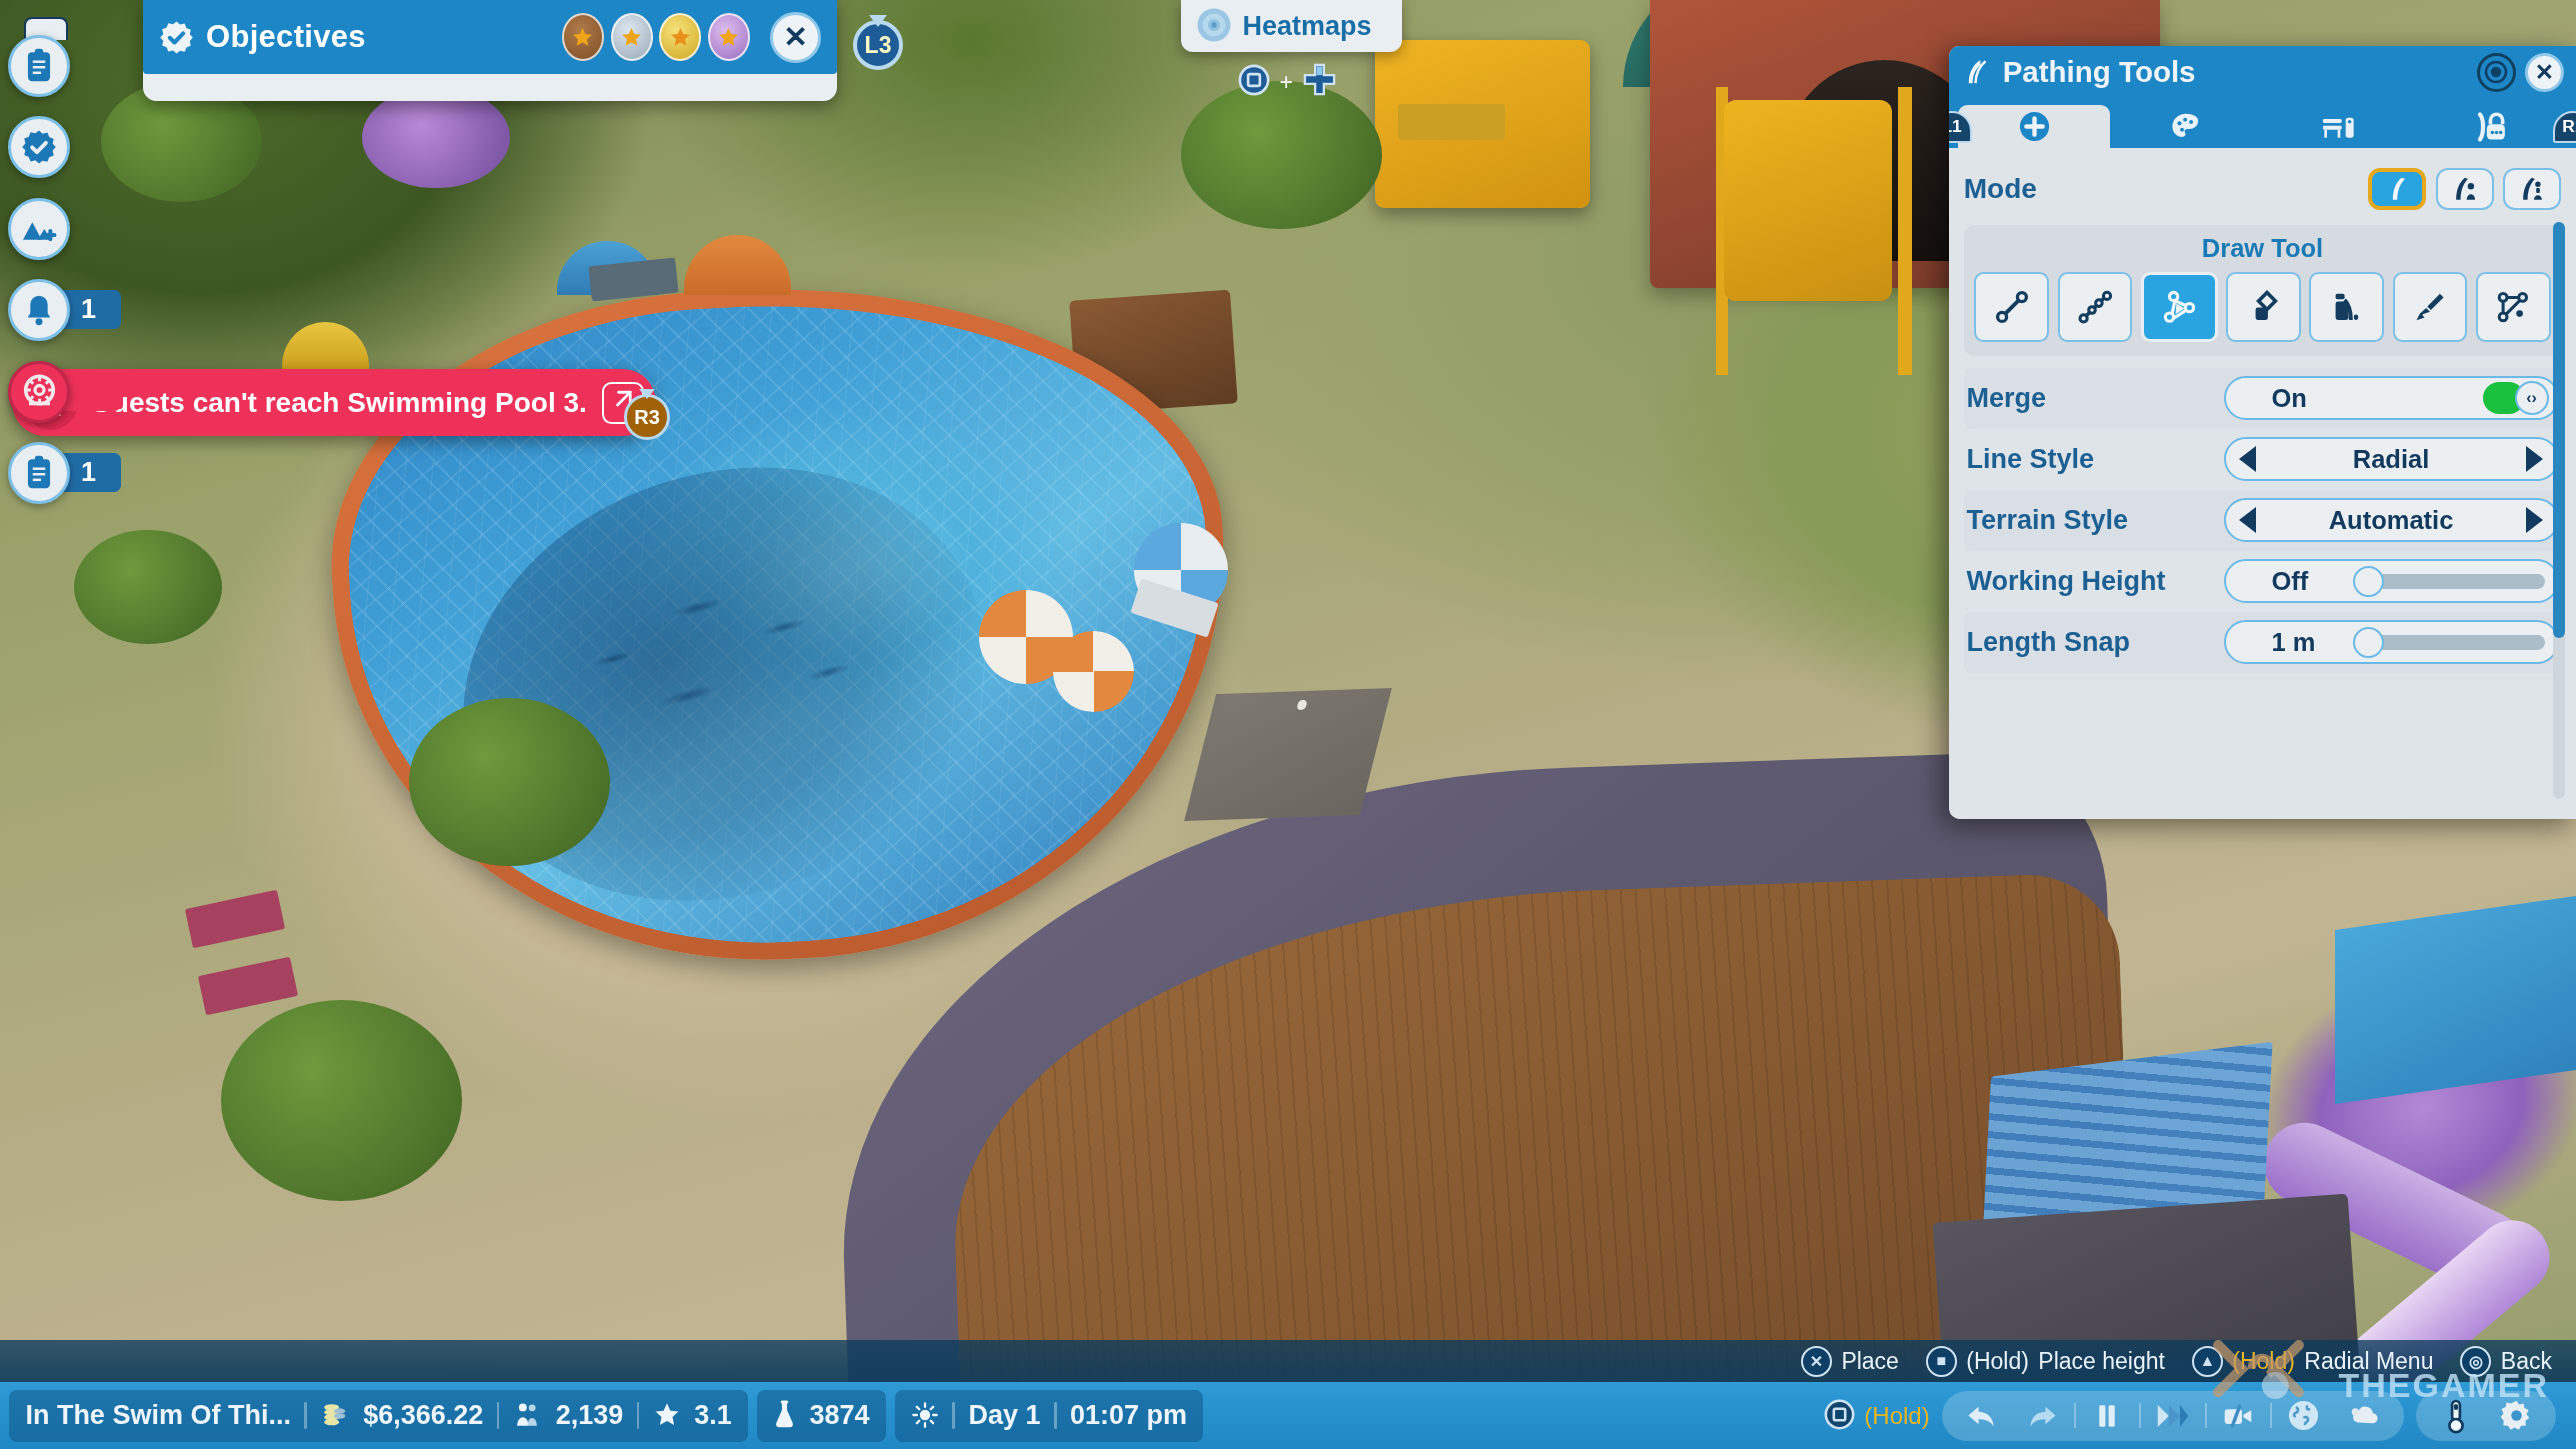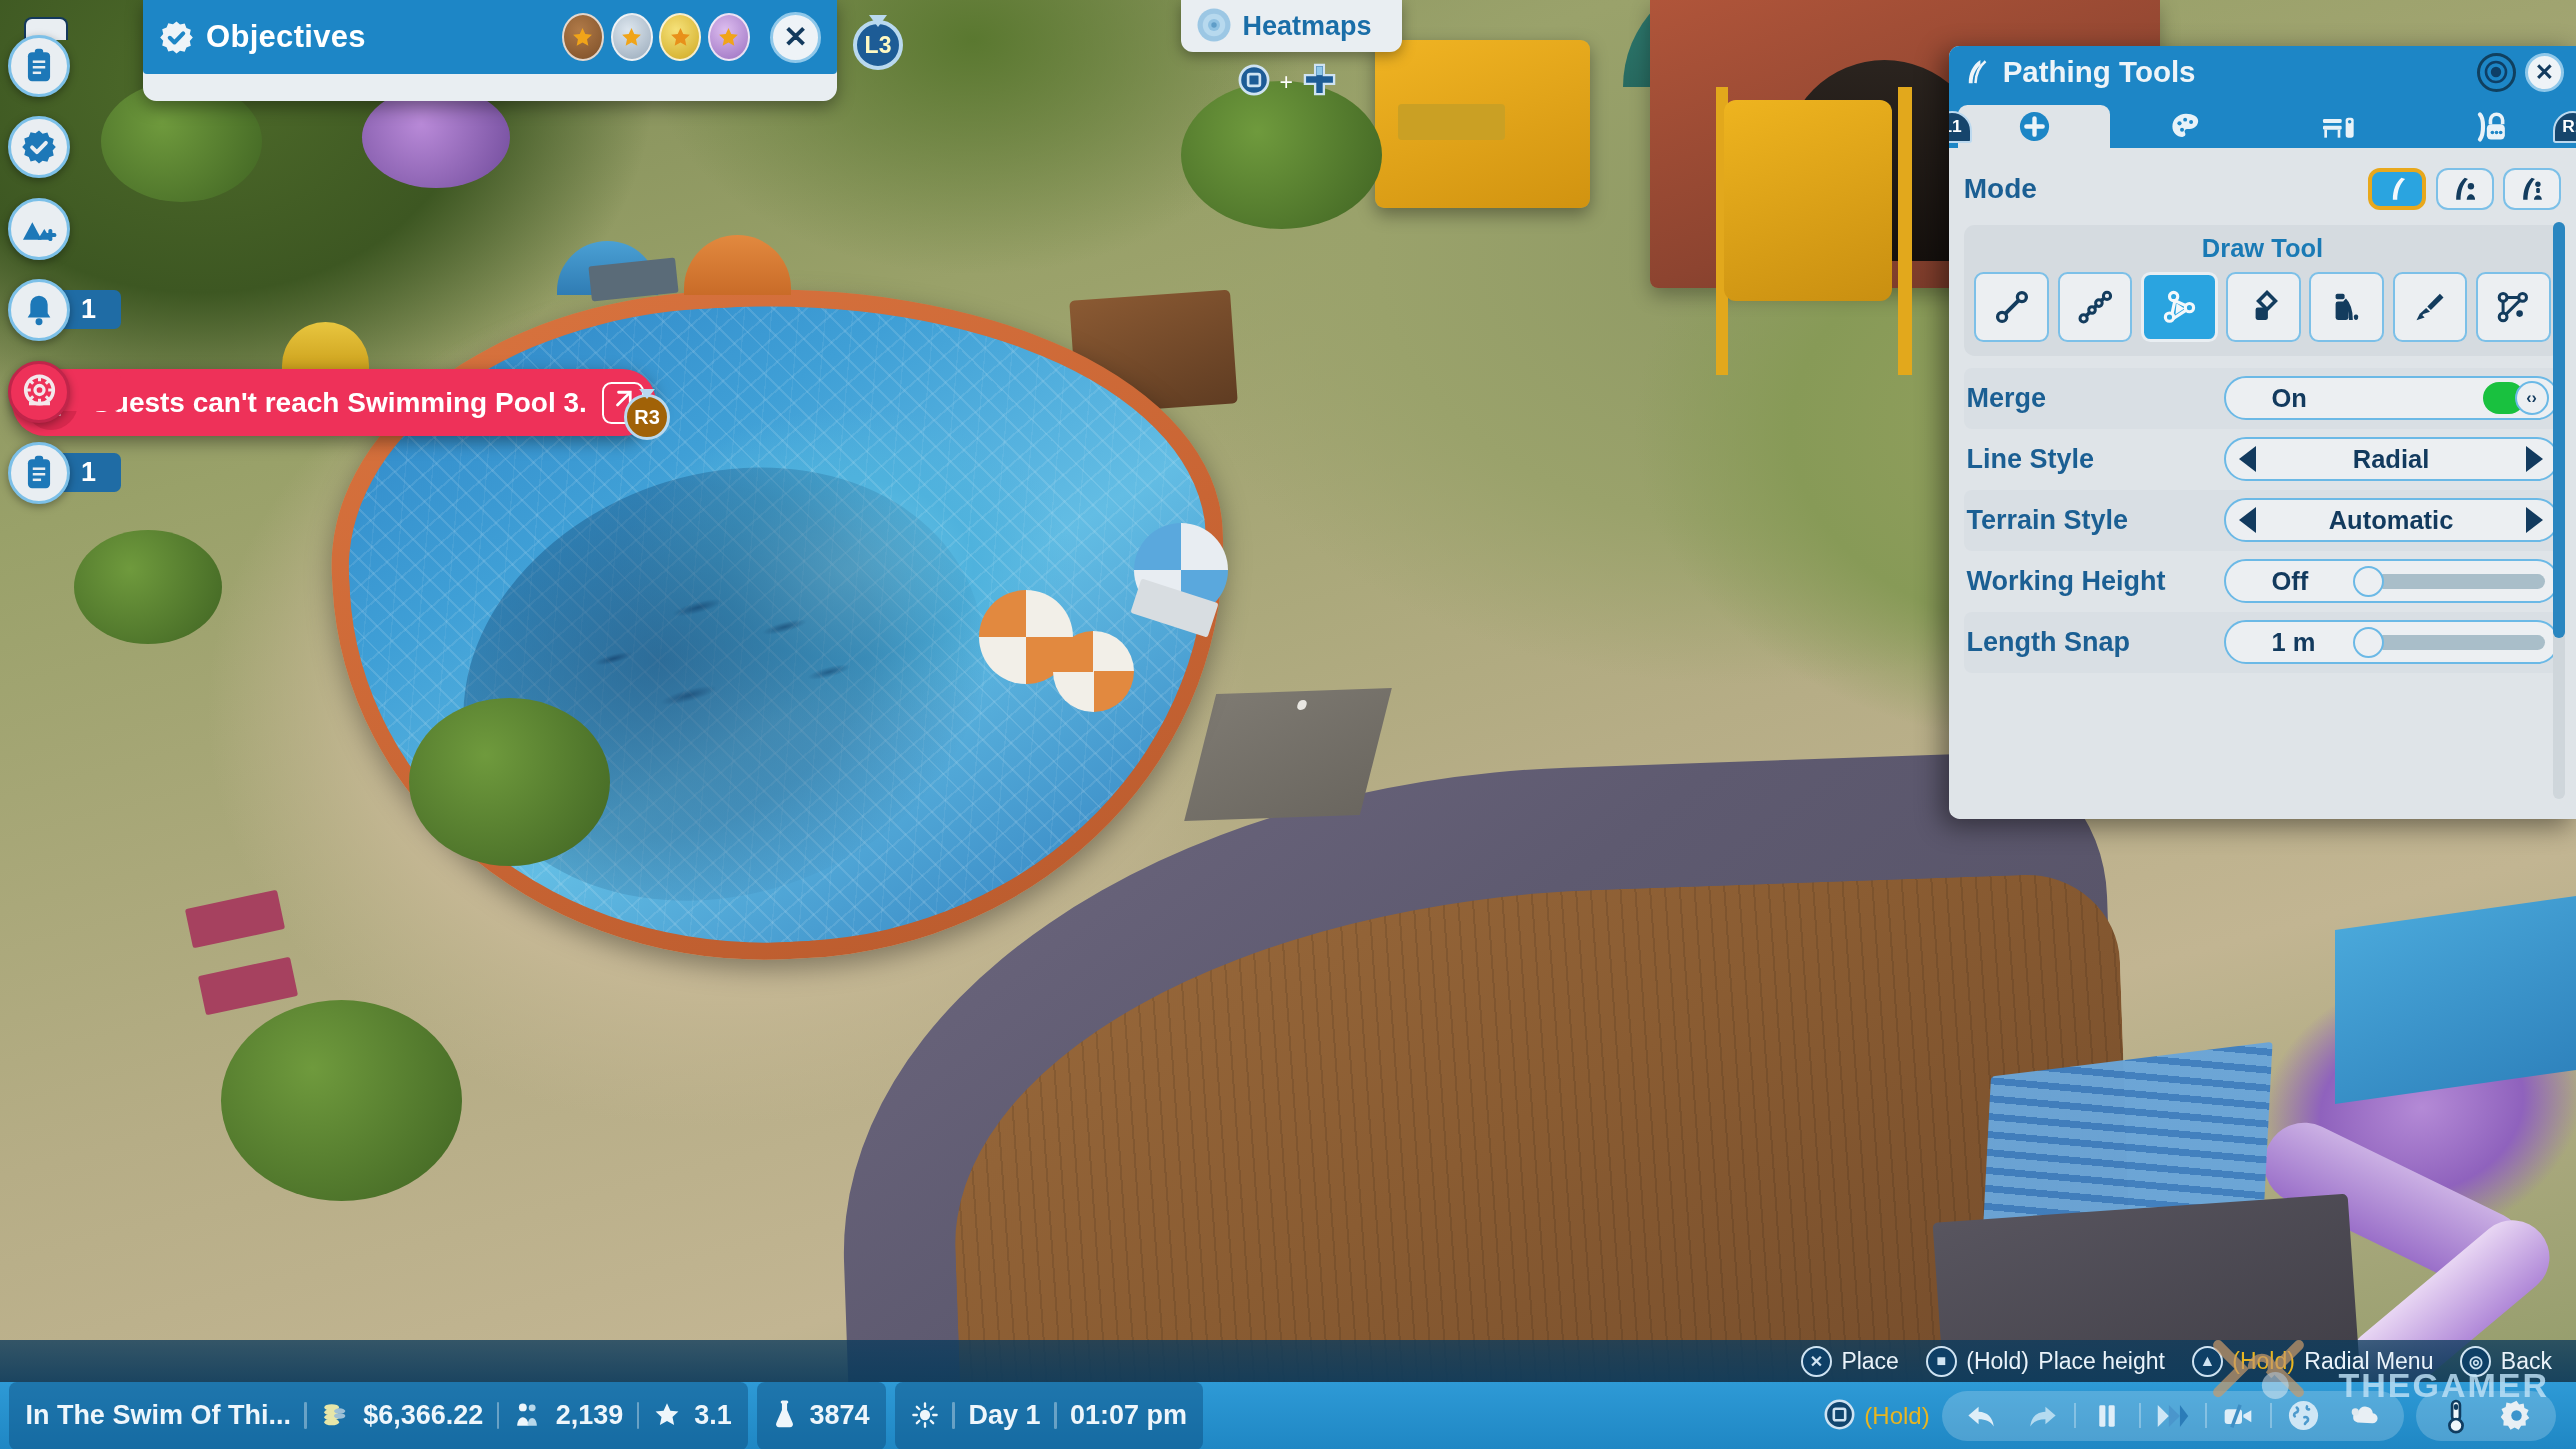--- a/index.html
+++ b/index.html
@@ -295,21 +295,21 @@
   .hint { display:flex; align-items:center; gap:9.4px; color:#eaf3fa; font-size:23px; }
   .hint .hold { color:#e8b521; }
   .btn-glyph { width:31px; height:31px; border-radius:50%; border:2.7px solid #cfe3f2; background:#0e3f66; display:flex; align-items:center; justify-content:center; color:#cfe3f2; font-size:16px; font-weight:bold; }
 
   .status-bar {
     position:absolute; left:0; right:0; bottom:0; height:67px;
     background: linear-gradient(180deg,#2e9ad6,#1f87c4);
     display:flex; align-items:center;
   }
   .status-chip {
-    height:68px; background: rgba(10,70,116,.42); border-radius:8px;
+    height:52px; background: rgba(10,70,116,.42); border-radius:8px;
     display:flex; align-items:center; padding:0 16px; gap:13.4px; margin-left:9.4px;justify-content:flex-end;
   }
   .status-text { color:#eef6fb; font-size:27px; font-weight:bold; white-space:nowrap; }
   .divider { width:2.7px; height:27px; background: rgba(255,255,255,.35); border-radius:1.3px; }
   .sb-hold { display:flex; align-items:center; gap:9.4px; margin-left:auto; }
   .toolbar-group {
     height:50px; background: rgba(255,255,255,.20); border-radius:27px;
     display:flex; align-items:center; padding:0 10.7px; gap:2.7px; margin-left:12px;
   }
   .tb-btn { width:58px; height:44px; display:flex; align-items:center; justify-content:center; position:relative; }

